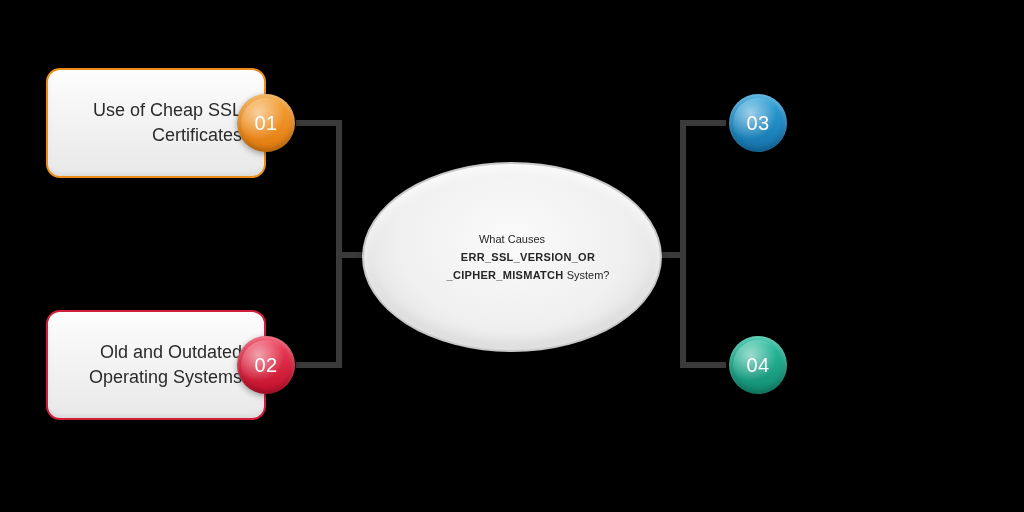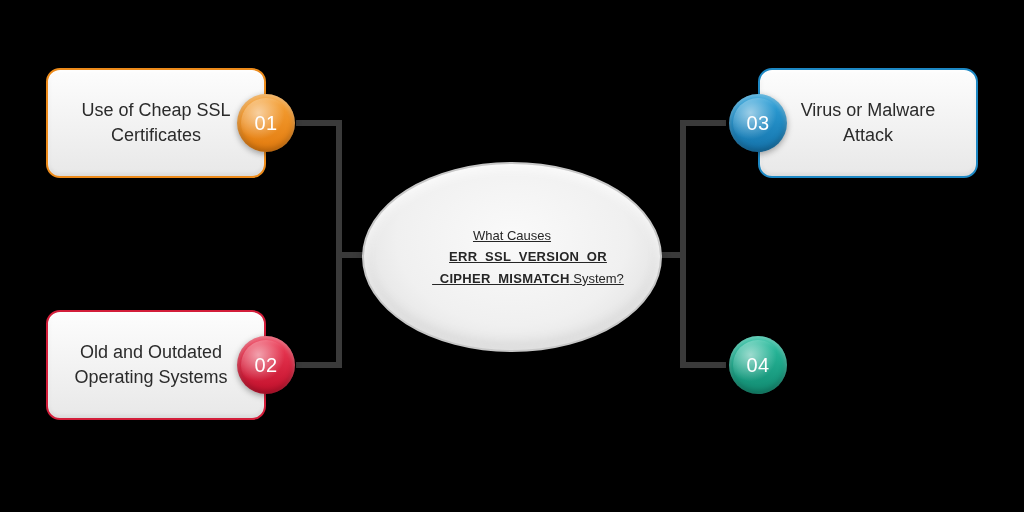--- a/index.html
+++ b/index.html
@@ -29,24 +29,23 @@
     border: 2px solid #c8c8c8;
     box-shadow: inset 0 4px 12px rgba(255,255,255,.9), inset 0 -6px 14px rgba(0,0,0,.08), 0 4px 10px rgba(0,0,0,.25);
     display: flex;
     align-items: center;
     justify-content: center;
     text-align: center;
     padding: 24px;
     z-index: 20;
   }
   .center-oval .label {
-    font-size: 13px;
+    font-size: 11px;
     color: #262626;
     line-height: 1.65;
-    text-decoration: underline;
   }
   .center-oval .err {
     font-weight: 700;
     letter-spacing: .3px;
     margin-left: 32px;
   }
 
   
   .card {
     position: absolute;
@@ -59,21 +58,21 @@
     display: flex;
     align-items: center;
     justify-content: center;
     text-align: center;
     padding: 0 22px;
     font-size: 18px;
     color: #2b2b2b;
     line-height: 1.4;
     z-index: 15;
   }
-  .card.left  { text-align: center; }
+  .card.left  { text-align: right; }
   .card.right { text-align: center; }
 
   .card.c1 { left: 46px;  top: 68px;  border-color: #ed8b1b; }
   .card.c2 { left: 46px;  top: 310px; border-color: #d31e3a; padding-left: 12px; }
   .card.c3 { left: 758px; top: 68px;  border-color: #1d88c4; }
   .card.c4 { left: 758px; top: 310px; border-color: #1ea98b; }
 
   
   .badge {
     position: absolute;
@@ -144,23 +143,20 @@
       <span class="err">_CIPHER_MISMATCH</span><span> System?</span>
     </div>
   </div>
 
   <div class="card left c1">
     <span>Use of Cheap SSL Certificates</span>
   </div>
   <div class="card left c2">
     <span>Old and Outdated Operating Systems</span>
   </div>
-  <div class="card right c3">
-    <span>Virus or Malware Attack</span>
-  </div>
 
   <div class="badge b1">
     <span>01</span>
   </div>
   <div class="badge b2">
     <span>02</span>
   </div>
   <div class="badge b3">
     <span>03</span>
   </div>

